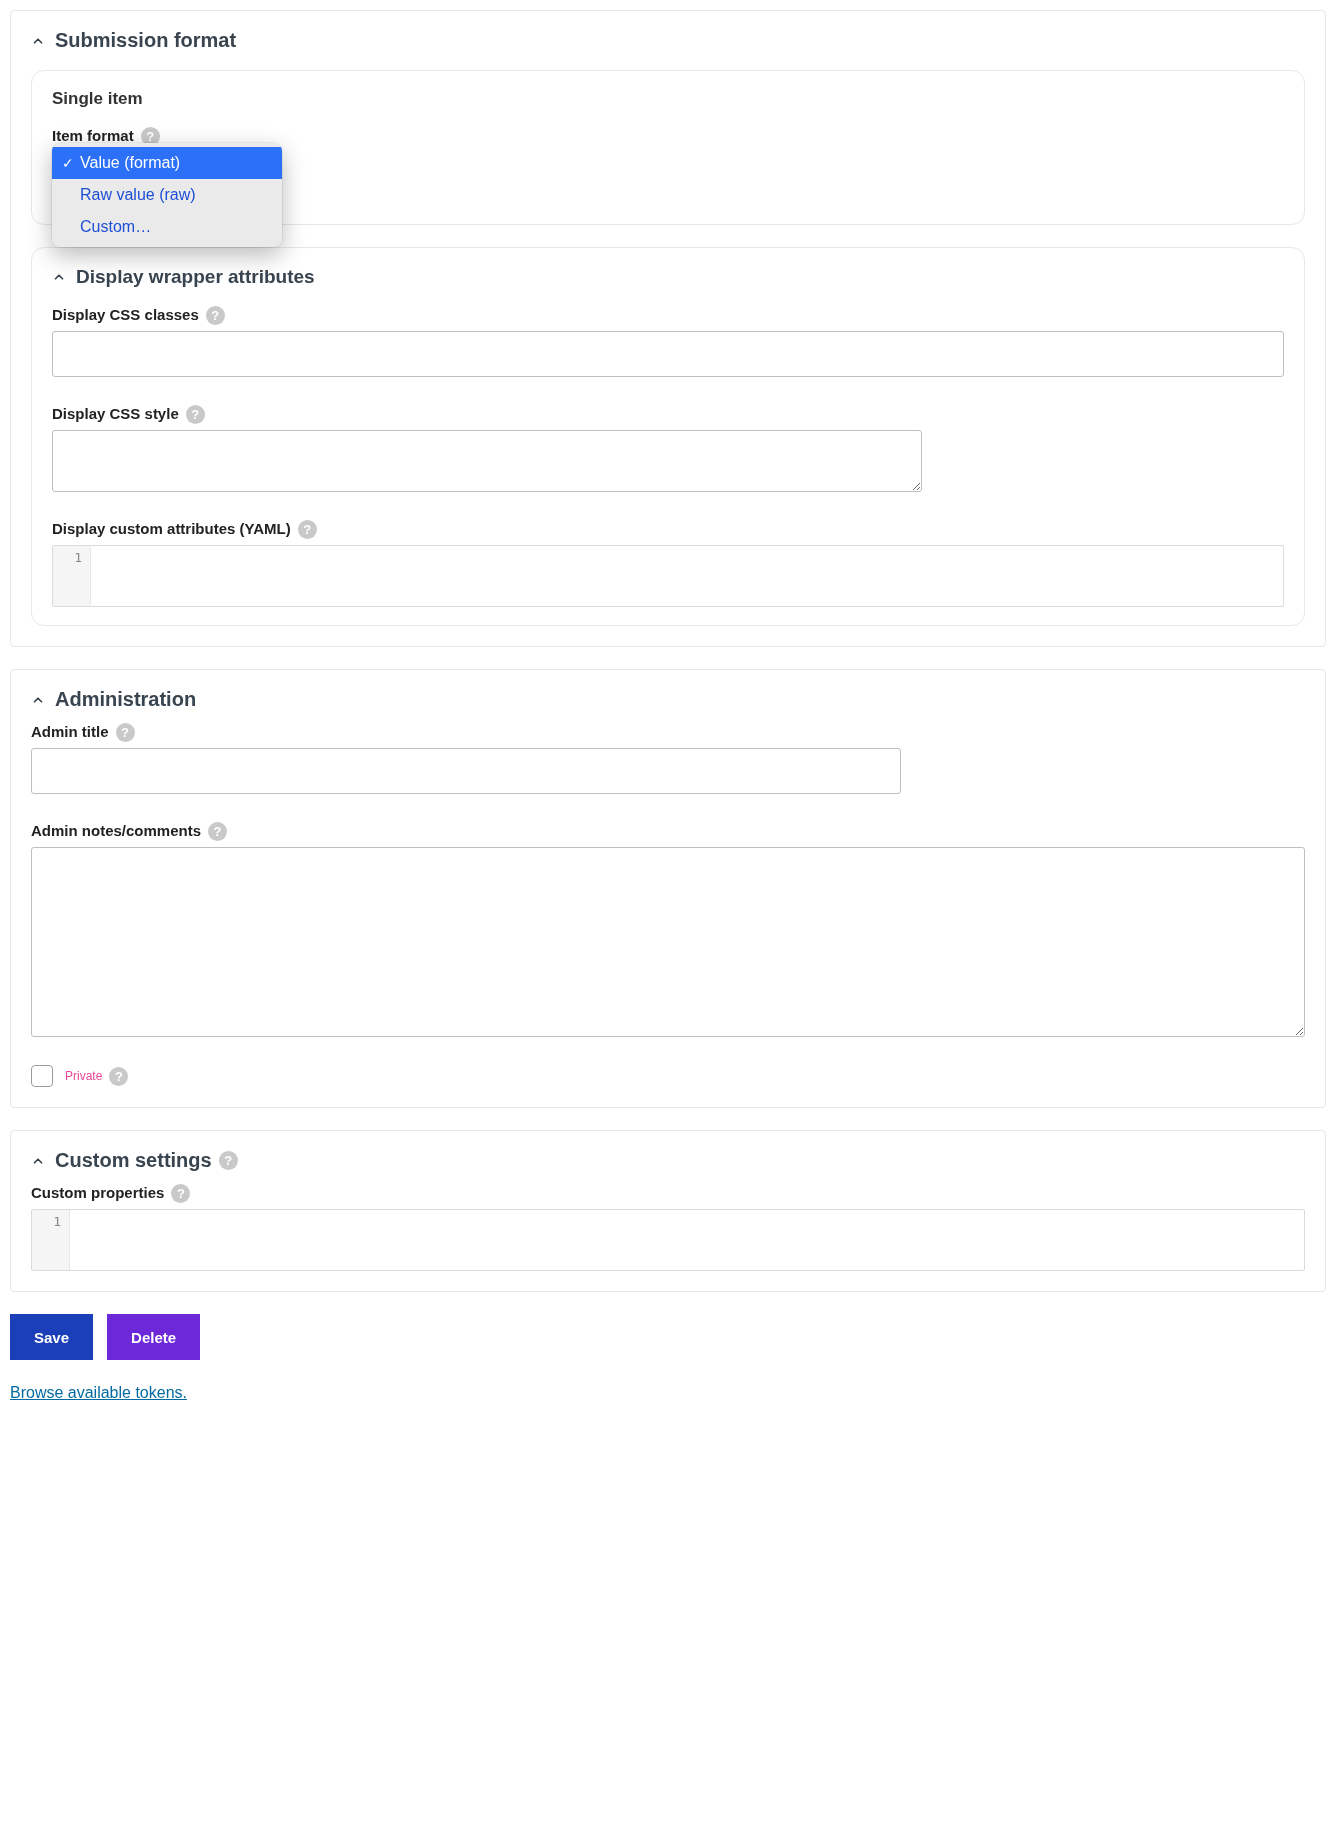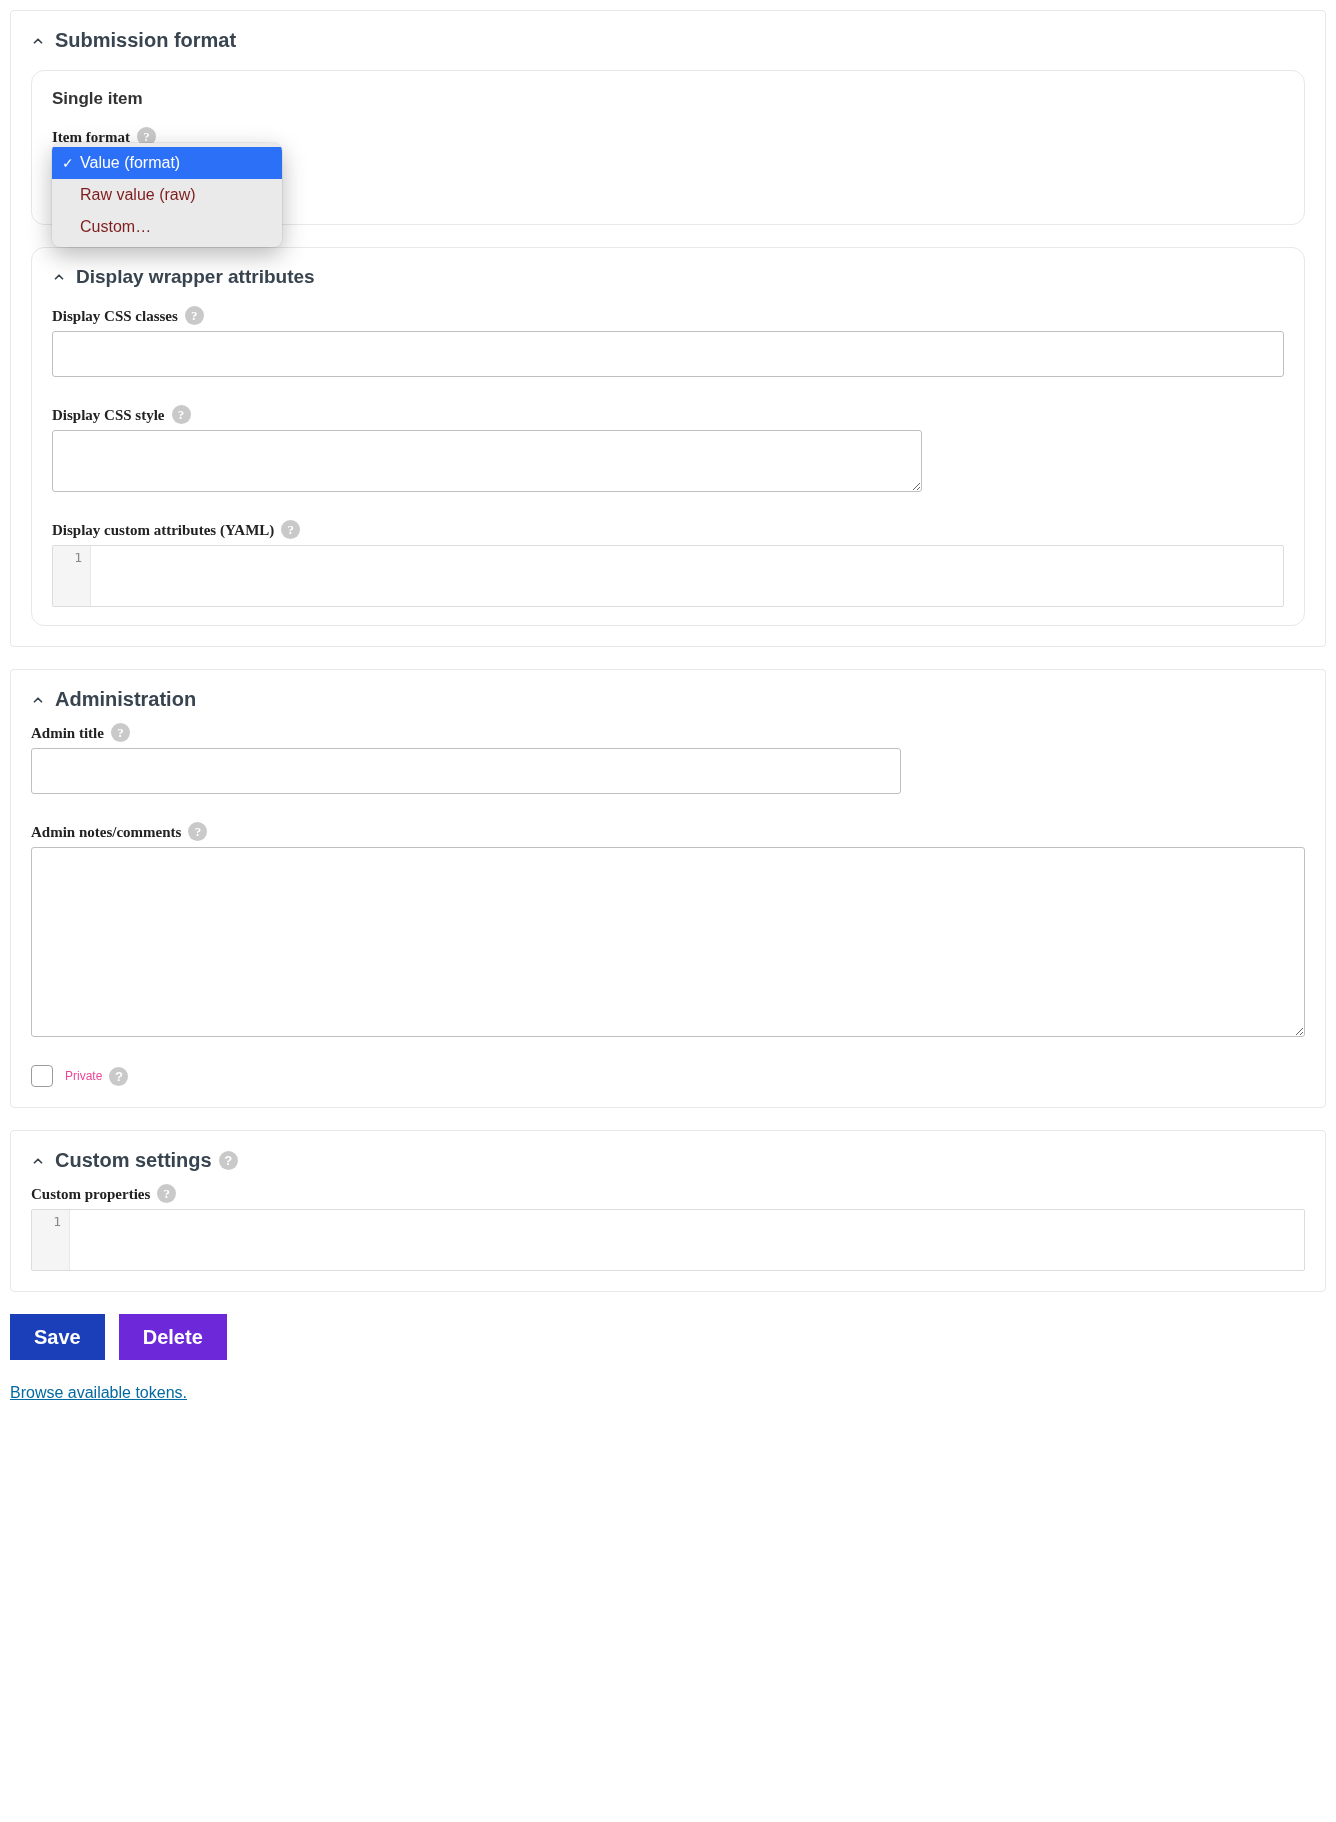--- a/index.html
+++ b/index.html
@@ -47,22 +47,21 @@
     font-weight: 700;
     color: #333;
     margin-bottom: 18px;
   }
   .field-label {
     font-size: 15px;
     font-weight: 700;
     color: #222;
     margin-bottom: 6px;
     display: flex;
-    align-items: flex-end;
-    font-family: Liberation Serif, serif;
+    align-items: flex-start;
   }
   .help-icon {
     display: inline-flex;
     width: 19px;
     height: 19px;
     border-radius: 50%;
     background: #c9c9c9;
     color: #fff;
     font-size: 13px;
     font-weight: 700;
@@ -137,21 +136,21 @@
     overflow: hidden;
     padding: 4px 0;
     z-index: 50;
   }
   .dropdown .item {
     display: flex;
     align-items: center;
     height: 32px;
     padding: 0 14px 0 10px;
     font-size: 16px;
-    color: #7f1d1d;
+    color: #1d4ed8;
     cursor: pointer;
   }
   .dropdown .item .check {
     width: 18px;
     display: inline-block;
     font-size: 14px;
     text-align: left;
   }
   .dropdown .item.selected {
     background: #2b70f6;
@@ -174,21 +173,21 @@
     color: #ec4899;
   }
   .btn-row {
     display: flex;
     gap: 14px;
     margin-top: 10px;
   }
   .btn {
     height: 46px;
     padding: 0 24px;
-    font-size: 20px;
+    font-size: 15px;
     font-weight: 700;
     color: #fff;
     border: none;
     cursor: pointer;
   }
   .btn-primary { background: #1a3fb8; }
   .btn-danger  { background: #6d28d9; }
   .link {
     display: inline-block;
     margin-top: 24px;

